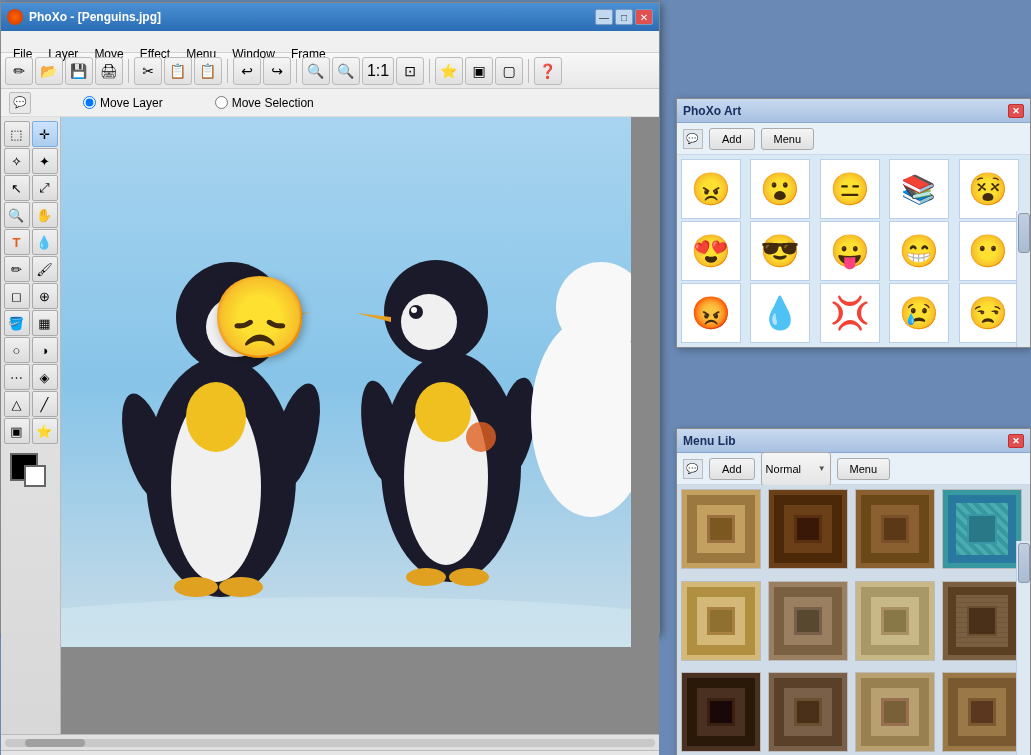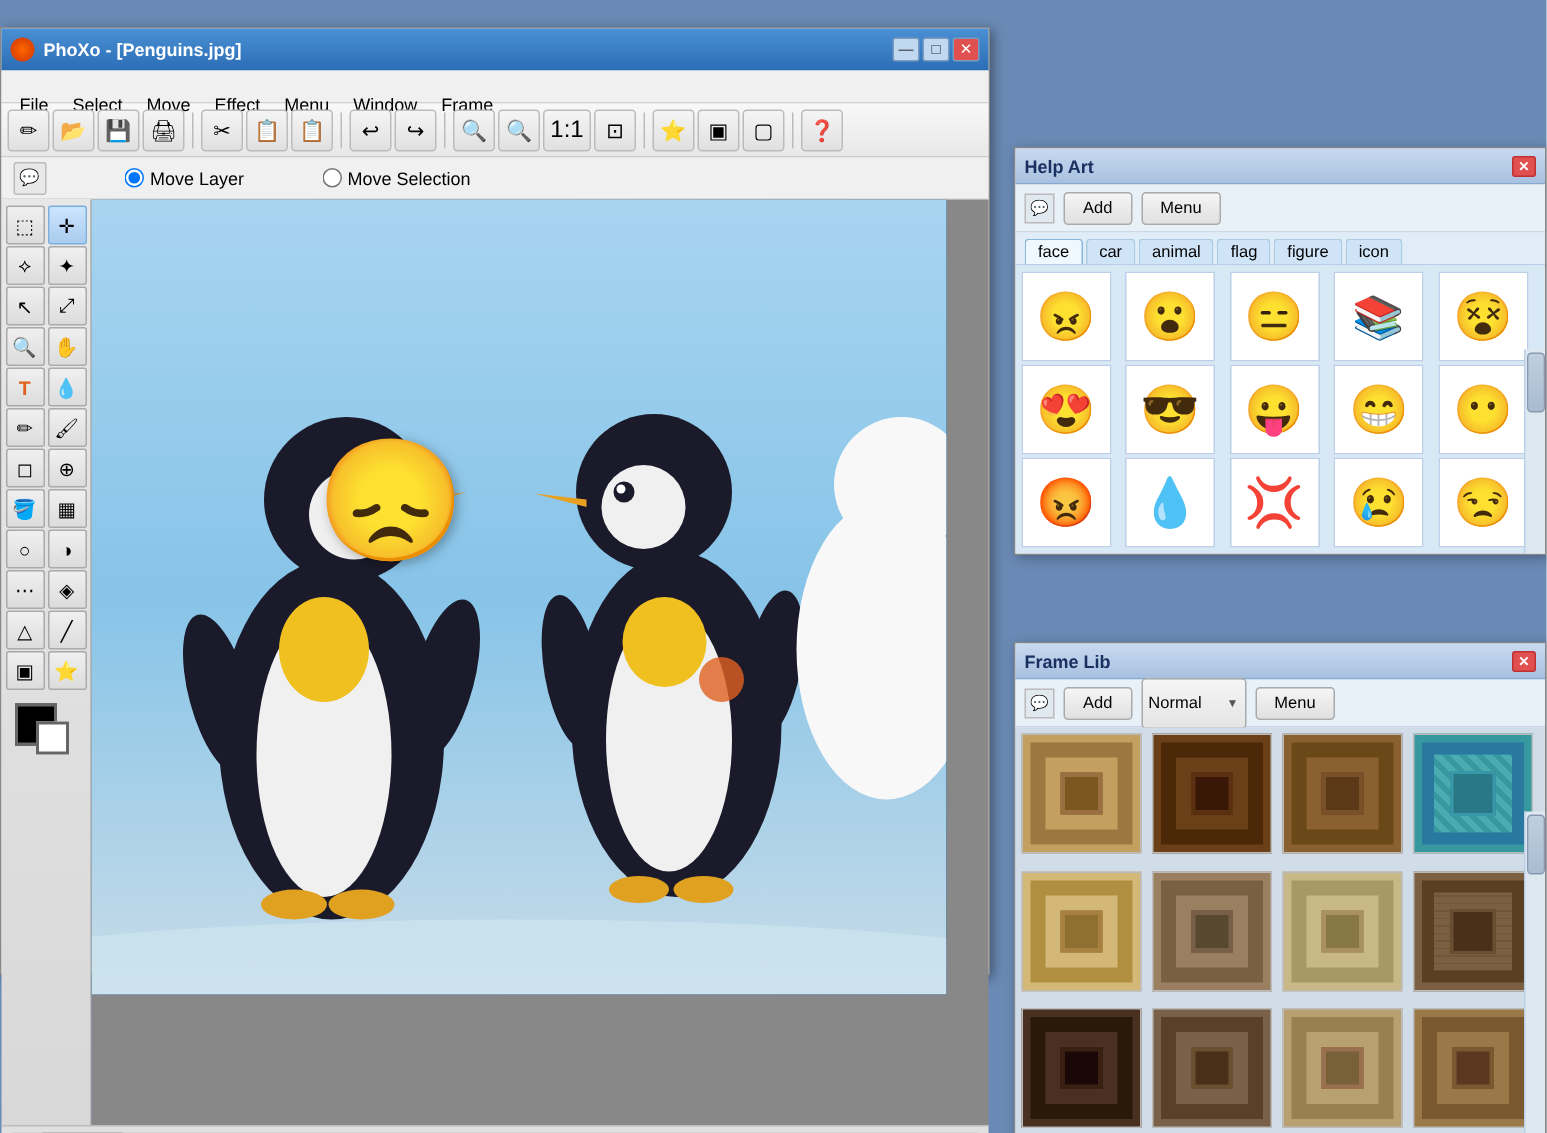--- a/index.html
+++ b/index.html
@@ -1,21 +1,21 @@
 <!DOCTYPE html>
 <html><head>
   <meta charset="utf-8">
   <style>
     * { box-sizing: border-box; margin: 0; padding: 0; }
     body { font-family: 'Segoe UI', Tahoma, sans-serif; font-size: 12px; background: #6a8ab5; overflow: hidden; width: 1031px; height: 755px; }
 
     
     .main-window {
       position: absolute;
-      top: 18px; left: 0;
+      top: 2px; left: 0;
       width: 660px; height: 632px;
       background: #f0f0f0;
       border: 1px solid #888;
       box-shadow: 2px 2px 8px rgba(0,0,0,0.4);
     }
 
     
     .title-bar {
       background: linear-gradient(180deg, #4a90d4 0%, #2b6db5 100%);
       height: 28px;
@@ -383,21 +383,21 @@
   <div class="title-bar">
     <div class="title-bar-icon"></div>
     <span class="title-bar-text">PhoXo - [Penguins.jpg]</span>
     <button class="title-btn">—</button>
     <button class="title-btn">□</button>
     <button class="title-btn close">✕</button>
   </div>
 
   <div class="menu-bar">
     <span class="menu-item">File</span>
-    <span class="menu-item">Select</span>
+    <span class="menu-item">Layer</span>
     <span class="menu-item">Move</span>
     <span class="menu-item">Effect</span>
     <span class="menu-item">Menu</span>
     <span class="menu-item">Window</span>
     <span class="menu-item">Frame</span>
   </div>
 
   <div class="toolbar">
     <button class="toolbar-btn">✏</button>
     <button class="toolbar-btn">📂</button>
@@ -582,35 +582,27 @@
 
   <div class="status-bar">
     <span class="status-item">Position ( 685 , 253 )</span>
     <span class="status-item">Actual View</span>
     <span>Move ( 0 , 0 )</span>
   </div>
 </div>
 
 <div class="clipart-window">
   <div class="panel-title-bar">
-    <span>Help Art</span>
+    <span>PhoXo Art</span>
     <div class="panel-close">✕</div>
   </div>
   <div class="panel-toolbar">
     <div class="panel-info-icon">💬</div>
     <button class="panel-btn">Add</button>
     <button class="panel-btn">Menu</button>
-  </div>
-  <div class="cat-tabs">
-    <div class="cat-tab active">face</div>
-    <div class="cat-tab">car</div>
-    <div class="cat-tab">animal</div>
-    <div class="cat-tab">flag</div>
-    <div class="cat-tab">figure</div>
-    <div class="cat-tab">icon</div>
   </div>
   <div style="position:relative;">
     <div class="clipart-grid">
       <div class="clipart-cell">😠</div>
       <div class="clipart-cell">😮</div>
       <div class="clipart-cell">😑</div>
       <div class="clipart-cell" style="font-size:28px;">📚</div>
       <div class="clipart-cell">😵</div>
       <div class="clipart-cell">😍</div>
       <div class="clipart-cell">😎</div>
@@ -624,21 +616,21 @@
       <div class="clipart-cell">😒</div>
     </div>
     <div class="panel-scrollbar">
       <div class="scrollbar-thumb"></div>
     </div>
   </div>
 </div>
 
 <div class="framelib-window">
   <div class="panel-title-bar">
-    <span>Frame Lib</span>
+    <span>Menu Lib</span>
     <div class="panel-close">✕</div>
   </div>
   <div class="frame-toolbar">
     <div class="panel-info-icon">💬</div>
     <button class="panel-btn">Add</button>
     <div class="dropdown">
       <span>Normal</span>
       <span class="dropdown-arrow">▼</span>
     </div>
     <button class="panel-btn">Menu</button>

